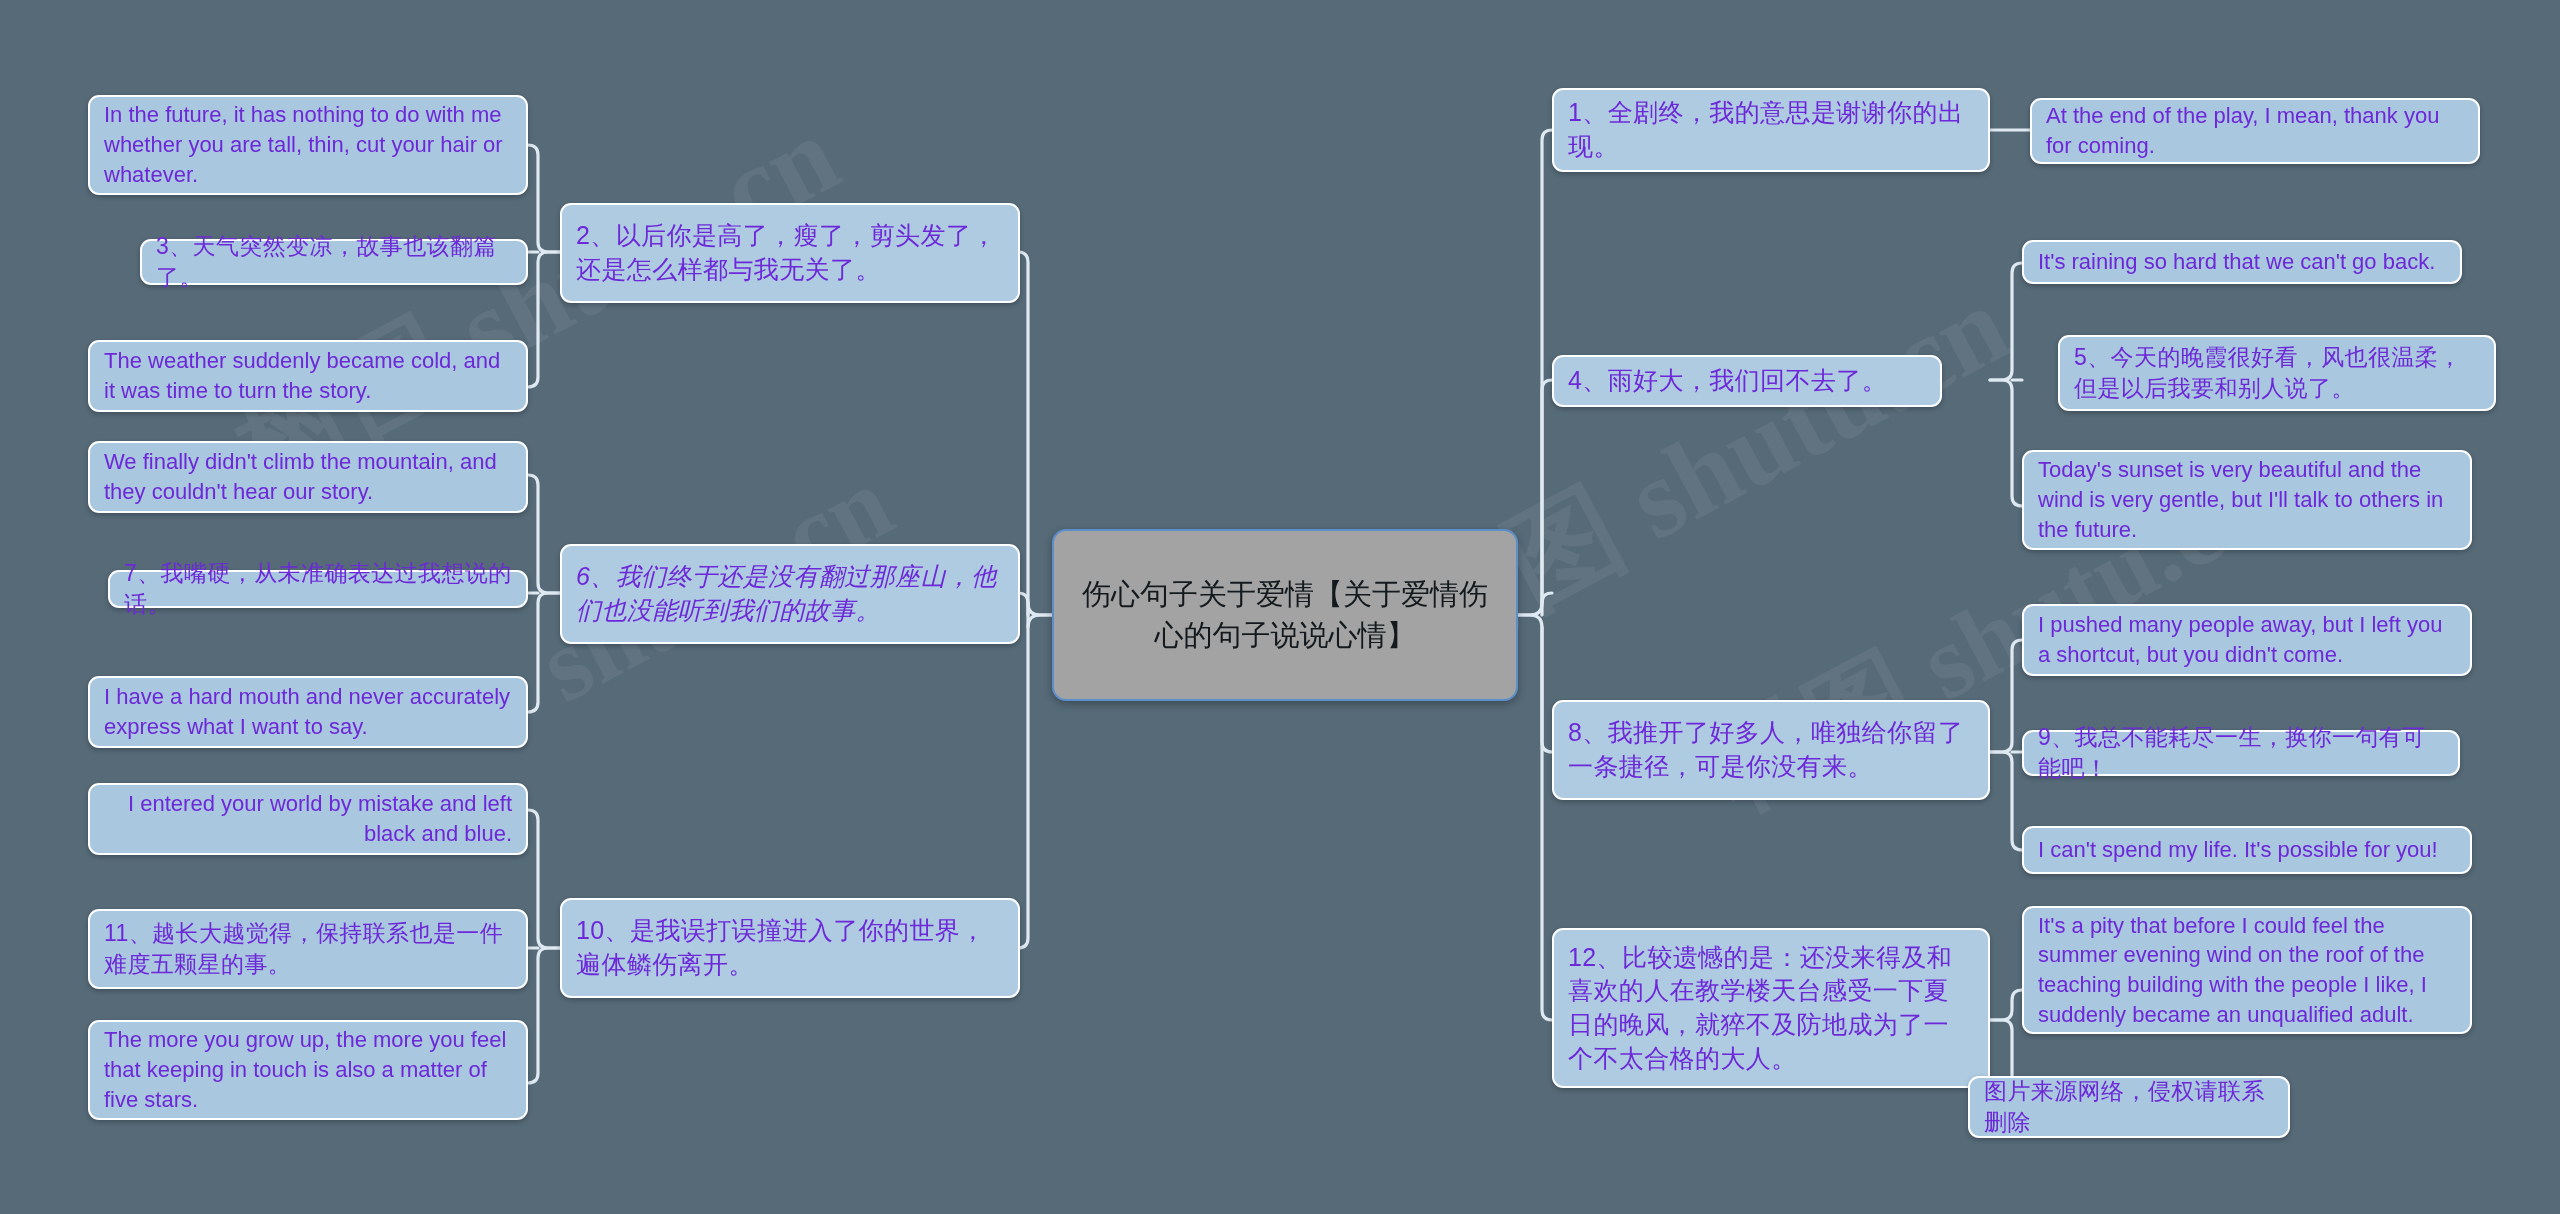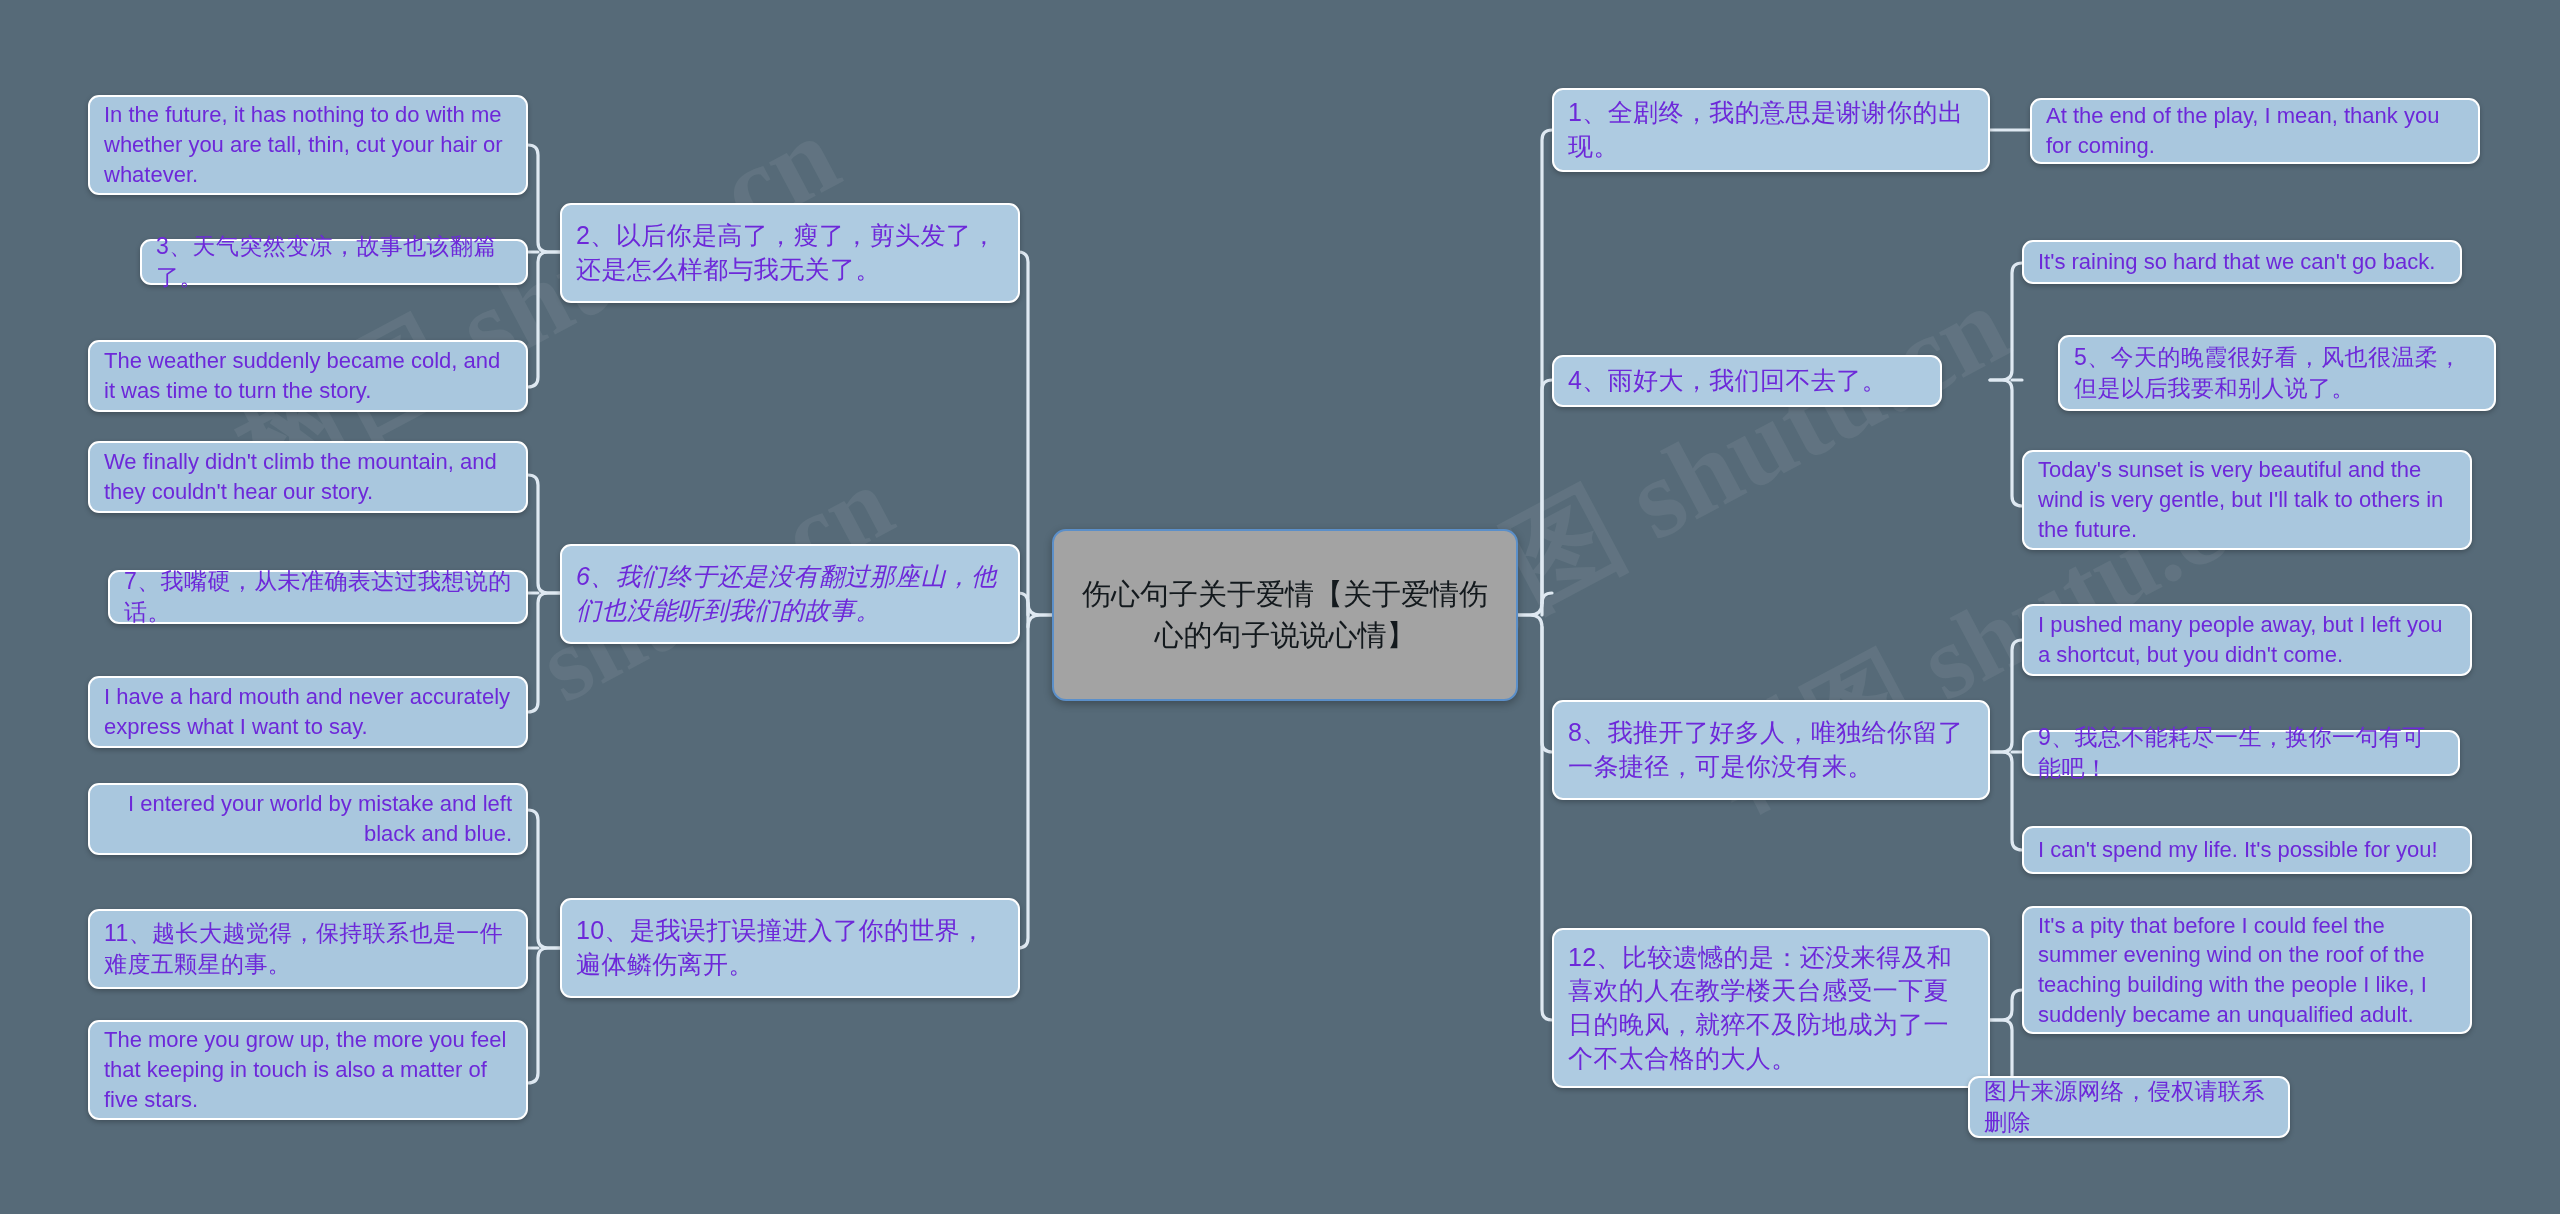--- a/index.html
+++ b/index.html
@@ -133,21 +133,21 @@
   <div class="node en" style="left:88px;top:340px;width:440px;height:72px;">
     <span>The weather suddenly became cold, and it was time to turn the story.</span>
   </div>
 
   <div class="node cn branch" style="left:560px;top:544px;width:460px;height:100px;font-style:italic;">
     <span>6、我们终于还是没有翻过那座山，他们也没能听到我们的故事。</span>
   </div>
   <div class="node en" style="left:88px;top:441px;width:440px;height:72px;">
     <span>We finally didn't climb the mountain, and they couldn't hear our story.</span>
   </div>
-  <div class="node cn" style="left:108px;top:570px;width:420px;height:54px;">
+  <div class="node cn" style="left:108px;top:570px;width:420px;height:38px;">
     <span>7、我嘴硬，从未准确表达过我想说的话。</span>
   </div>
   <div class="node en" style="left:88px;top:676px;width:440px;height:72px;">
     <span>I have a hard mouth and never accurately express what I want to say.</span>
   </div>
 
   <div class="node cn branch" style="left:560px;top:898px;width:460px;height:100px;">
     <span>10、是我误打误撞进入了你的世界，遍体鳞伤离开。</span>
   </div>
   <div class="node en" style="left:88px;top:783px;width:440px;height:72px;text-align:right;">

